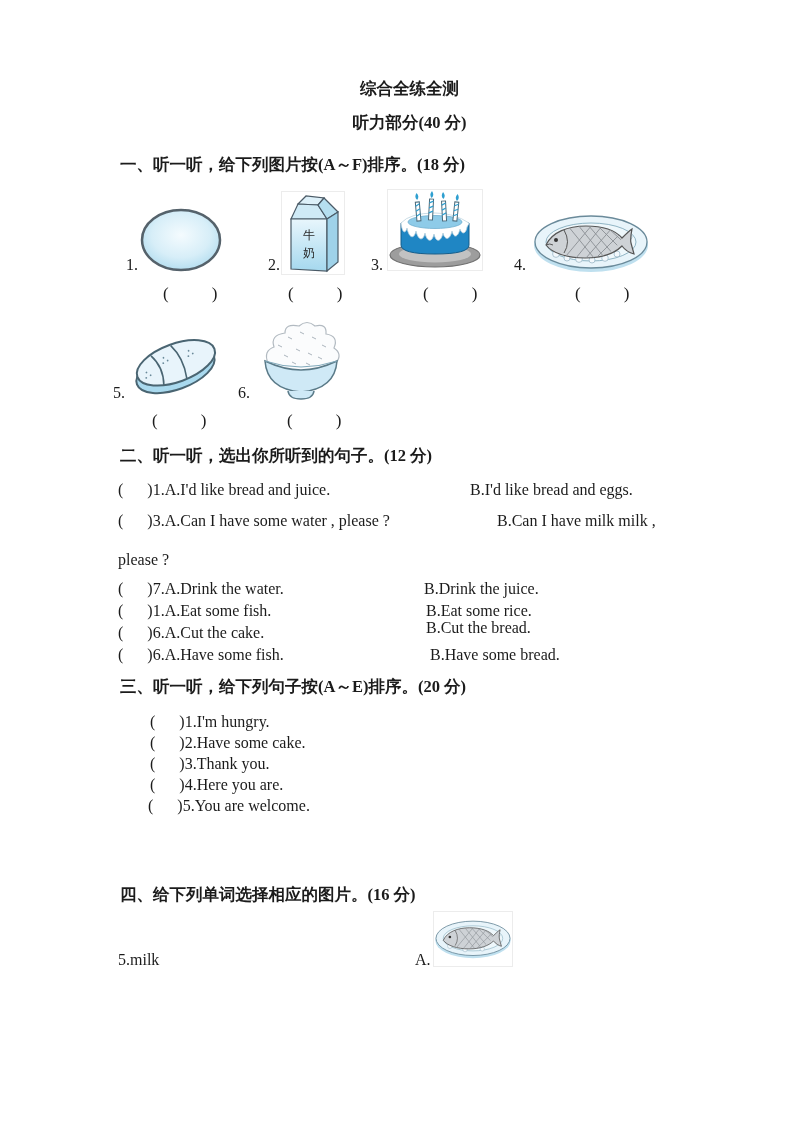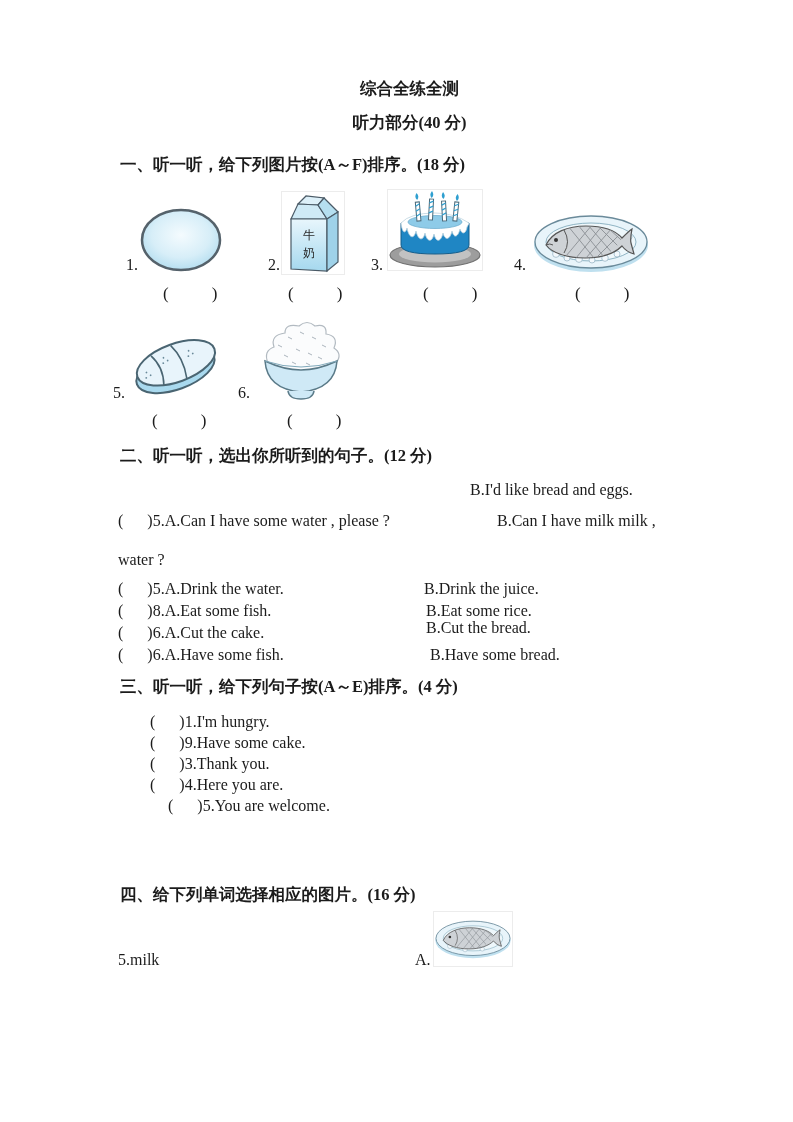--- a/index.html
+++ b/index.html
@@ -150,39 +150,40 @@
       <path d="M7,44 Q9,72 43,75 Q77,72 79,44 Q60,53 43,53 Q26,53 7,44 Z" fill="#cfe9f6" stroke="#5a7a88" stroke-width="1.5"></path>
       <path d="M7,44 Q43,56 79,44" fill="none" stroke="#7fa8ba" stroke-width="1"></path>
       <path d="M30,74 Q31,82 43,82 Q55,82 56,74" fill="#cfe9f6" stroke="#5a7a88" stroke-width="1.5"></path>
     </svg>
   </div>
 
   <span class="t blank" style="left:152px;top:411px">(        )</span>
   <span class="t blank" style="left:287px;top:411px">(        )</span>
 
   <div class="t h" style="left:120px;top:446px">二、听一听，选出你所听到的句子。(12 分)</div>
+  <span class="t" style="left:118px;top:480px">(      )1.A.I'd like bread and juice.</span>
   <span class="t" style="left:470px;top:480px">B.I'd like bread and eggs.</span>
-  <span class="t" style="left:118px;top:511px">(      )5.A.Can I have some water , please ?</span>
+  <span class="t" style="left:118px;top:511px">(      )3.A.Can I have some water , please ?</span>
   <span class="t" style="left:497px;top:511px">B.Can I have milk milk ,</span>
-  <span class="t" style="left:118px;top:550px">water ?</span>
-  <span class="t" style="left:118px;top:579px">(      )5.A.Drink the water.</span>
+  <span class="t" style="left:118px;top:550px">please ?</span>
+  <span class="t" style="left:118px;top:579px">(      )7.A.Drink the water.</span>
   <span class="t" style="left:424px;top:579px">B.Drink the juice.</span>
-  <span class="t" style="left:118px;top:601px">(      )8.A.Eat some fish.</span>
+  <span class="t" style="left:118px;top:601px">(      )1.A.Eat some fish.</span>
   <span class="t" style="left:426px;top:601px">B.Eat some rice.</span>
   <span class="t" style="left:118px;top:623px">(      )6.A.Cut the cake.</span>
   <span class="t" style="left:426px;top:618px">B.Cut the bread.</span>
   <span class="t" style="left:118px;top:645px">(      )6.A.Have some fish.</span>
   <span class="t" style="left:430px;top:645px">B.Have some bread.</span>
 
-  <div class="t h" style="left:120px;top:677px">三、听一听，给下列句子按(A～E)排序。(4 分)</div>
+  <div class="t h" style="left:120px;top:677px">三、听一听，给下列句子按(A～E)排序。(20 分)</div>
   <span class="t" style="left:150px;top:712px">(      )1.I'm hungry.</span>
-  <span class="t" style="left:150px;top:733px">(      )9.Have some cake.</span>
+  <span class="t" style="left:150px;top:733px">(      )2.Have some cake.</span>
   <span class="t" style="left:150px;top:754px">(      )3.Thank you.</span>
   <span class="t" style="left:150px;top:775px">(      )4.Here you are.</span>
-  <span class="t" style="left:168px;top:796px">(      )5.You are welcome.</span>
+  <span class="t" style="left:148px;top:796px">(      )5.You are welcome.</span>
 
   <div class="t h" style="left:120px;top:885px">四、给下列单词选择相应的图片。(16 分)</div>
   <span class="t" style="left:118px;top:950px">5.milk</span>
   <span class="t" style="left:415px;top:950px">A.</span>
   <div class="fig boxed" style="left:434px;top:912px">
     <svg width="78" height="54" viewBox="0 0 118 62">
       <ellipse cx="59" cy="33" rx="57" ry="27" fill="#bfe0ef"></ellipse>
       <ellipse cx="59" cy="30" rx="56" ry="26" fill="#e8f4fa" stroke="#6a8a9a" stroke-width="1.3"></ellipse>
       <ellipse cx="59" cy="30" rx="45" ry="19" fill="#eef7fb" stroke="#8fb4c4" stroke-width="1"></ellipse>
       <circle cx="24" cy="42" r="3.4" fill="#f2f8fc" stroke="#9cb8c6" stroke-width="0.8"></circle>

